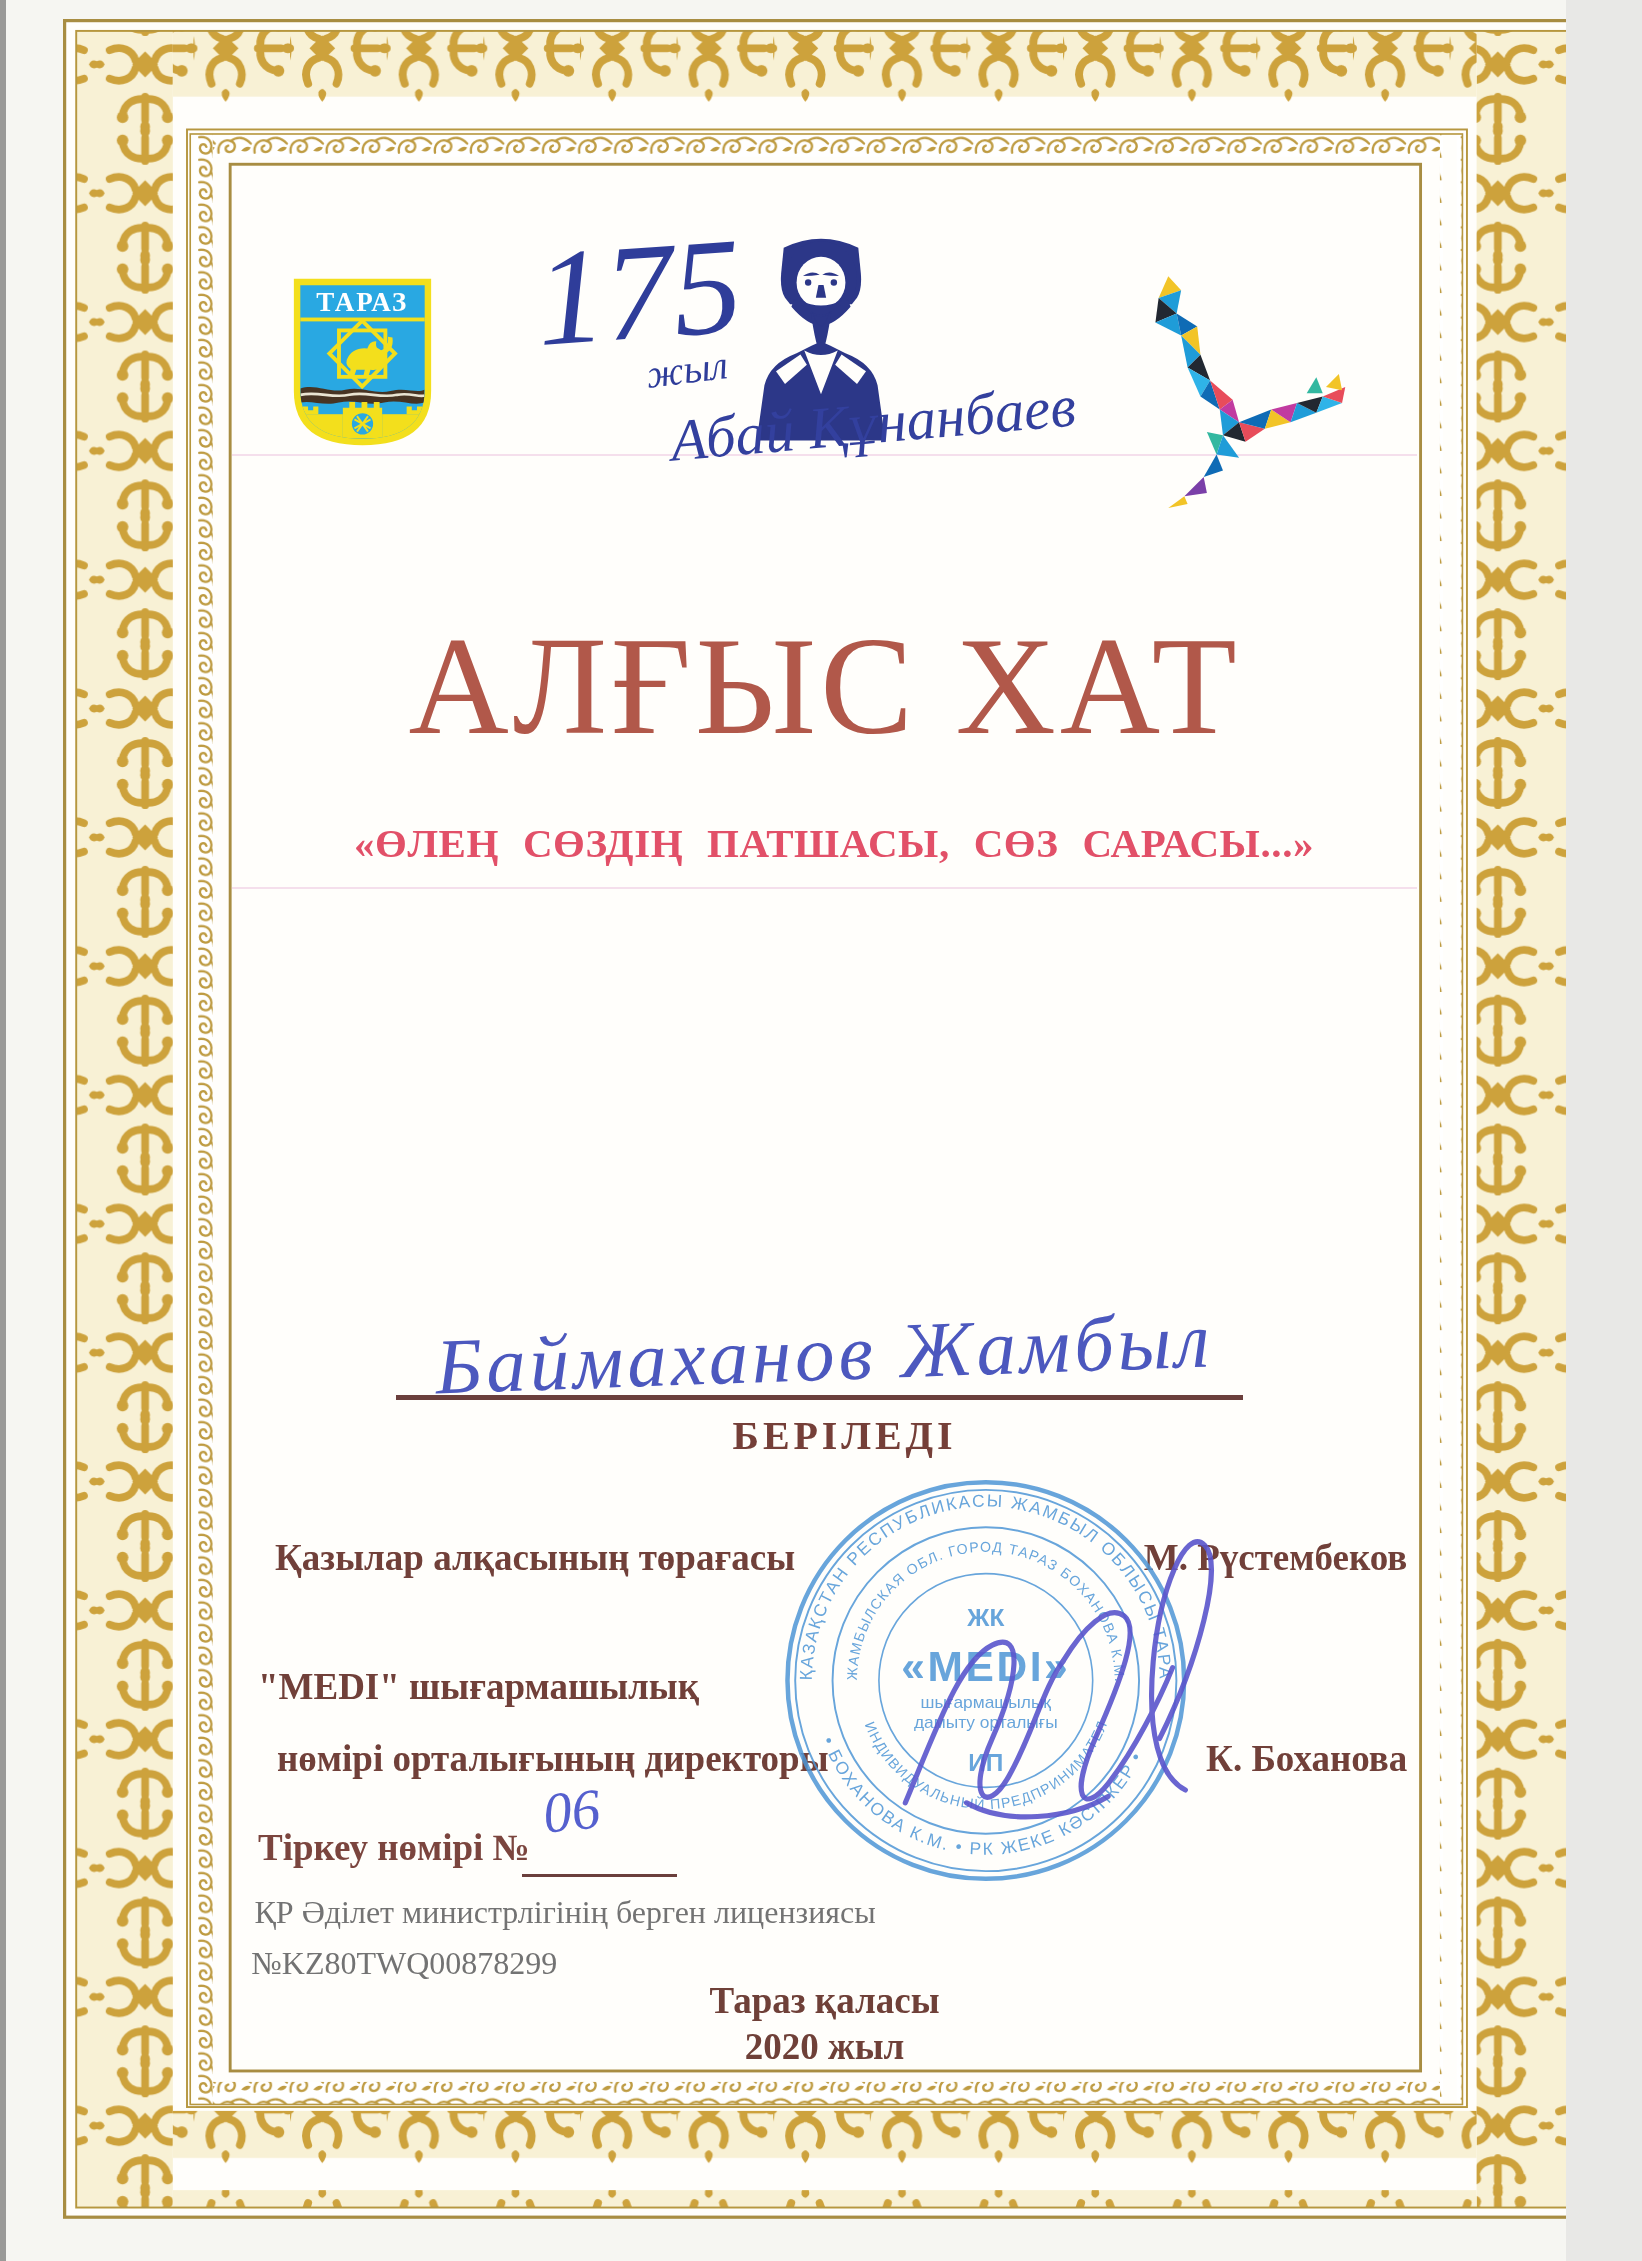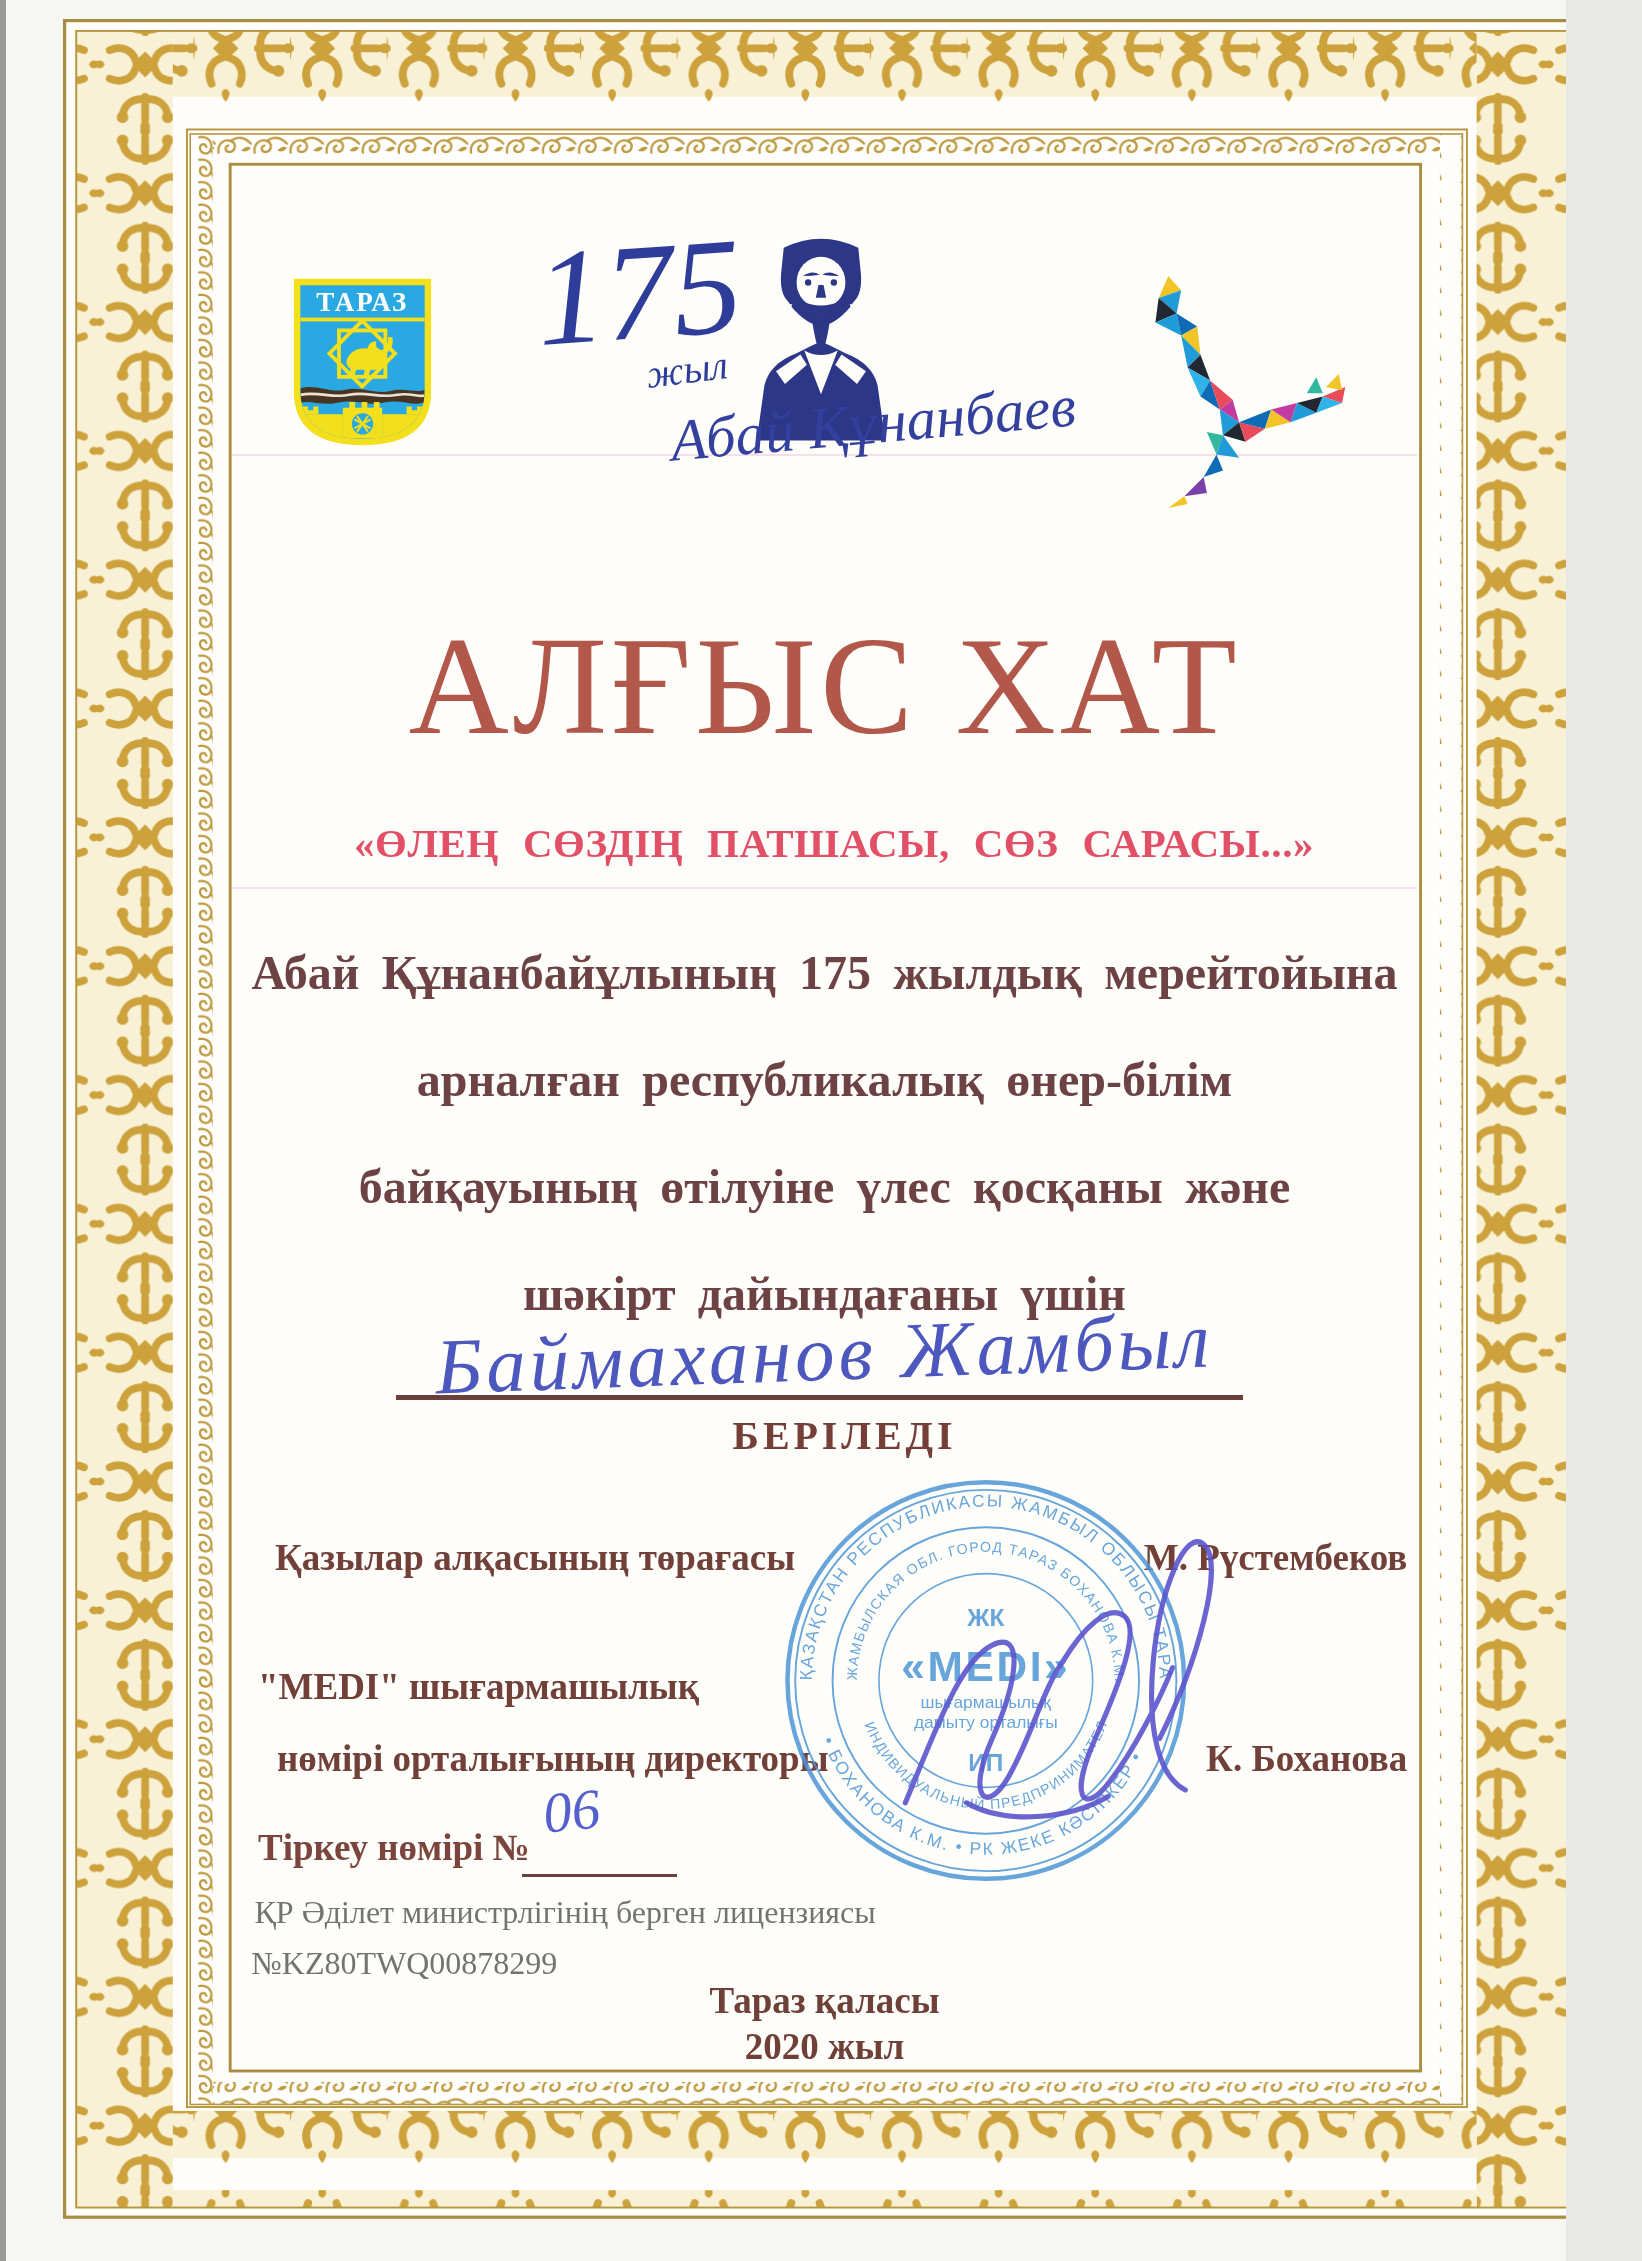--- a/index.html
+++ b/index.html
@@ -250,26 +250,20 @@
         <polygon points="315,195 305,220 345,205" fill="#2fb3e8"></polygon>
         <polygon points="345,205 315,195 350,180" fill="#e84c5a"></polygon>
         <polygon points="320,180 340,160 345,185" fill="#f2c427"></polygon>
         <polygon points="290,190 305,165 315,190" fill="#33b8a0"></polygon>
       </g>
     </svg>
 
     <div class="abs ctr title">АЛҒЫС ХАТ</div>
     <div class="abs ctr subtitle">«ӨЛЕҢ СӨЗДІҢ ПАТШАСЫ, СӨЗ САРАСЫ...»</div>
 
-    <div class="abs ctr body-block">
-      <div>Абай Құнанбайұлының 175 жылдық мерейтойына</div>
-      <div>арналған республикалық өнер-білім</div>
-      <div>байқауының өтілуіне үлес қосқаны және</div>
-      <div>шәкірт дайындағаны үшін</div>
-    </div>
 
     <div class="abs ctr name">Баймаханов Жамбыл</div>
     <div class="abs name-rule"></div>
     <div class="abs ctr verb">БЕРІЛЕДІ</div>
 
     <div class="abs sig sig-role1">Қазылар алқасының төрағасы</div>
     <div class="abs sig sig-name1">М. Рүстембеков</div>
     <div class="abs sig sig-role2a">"MEDI" шығармашылық</div>
     <div class="abs sig sig-role2b">нөмірі орталығының директоры</div>
     <div class="abs sig sig-name2">К. Боханова</div>

